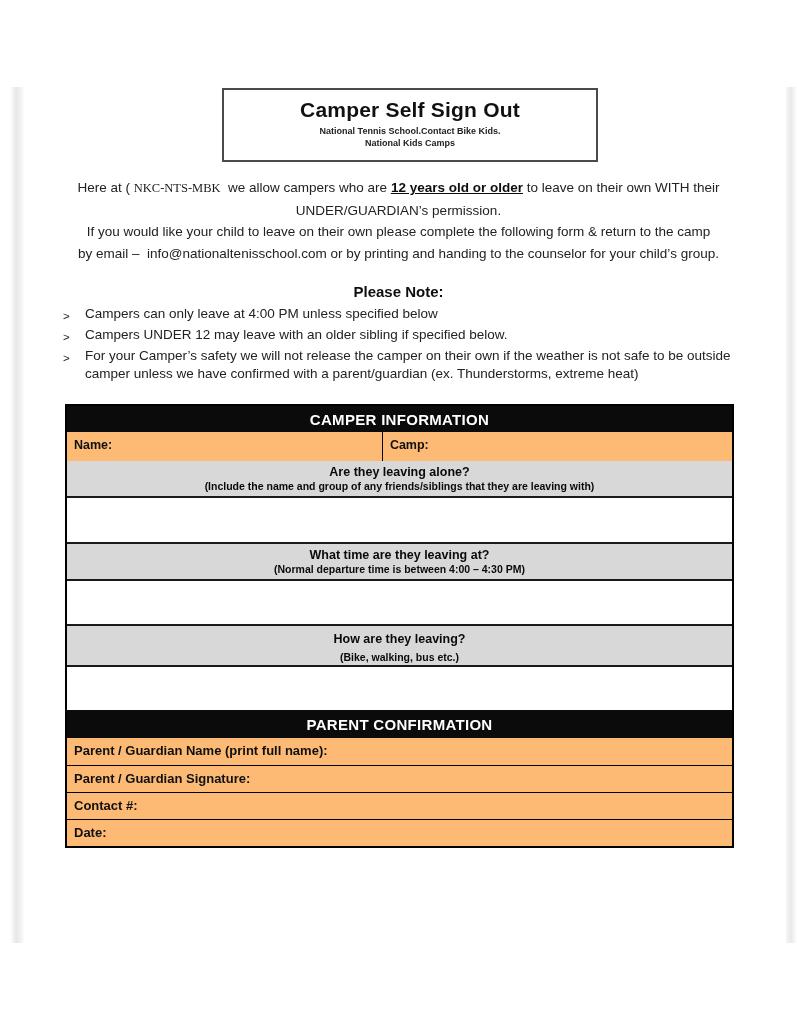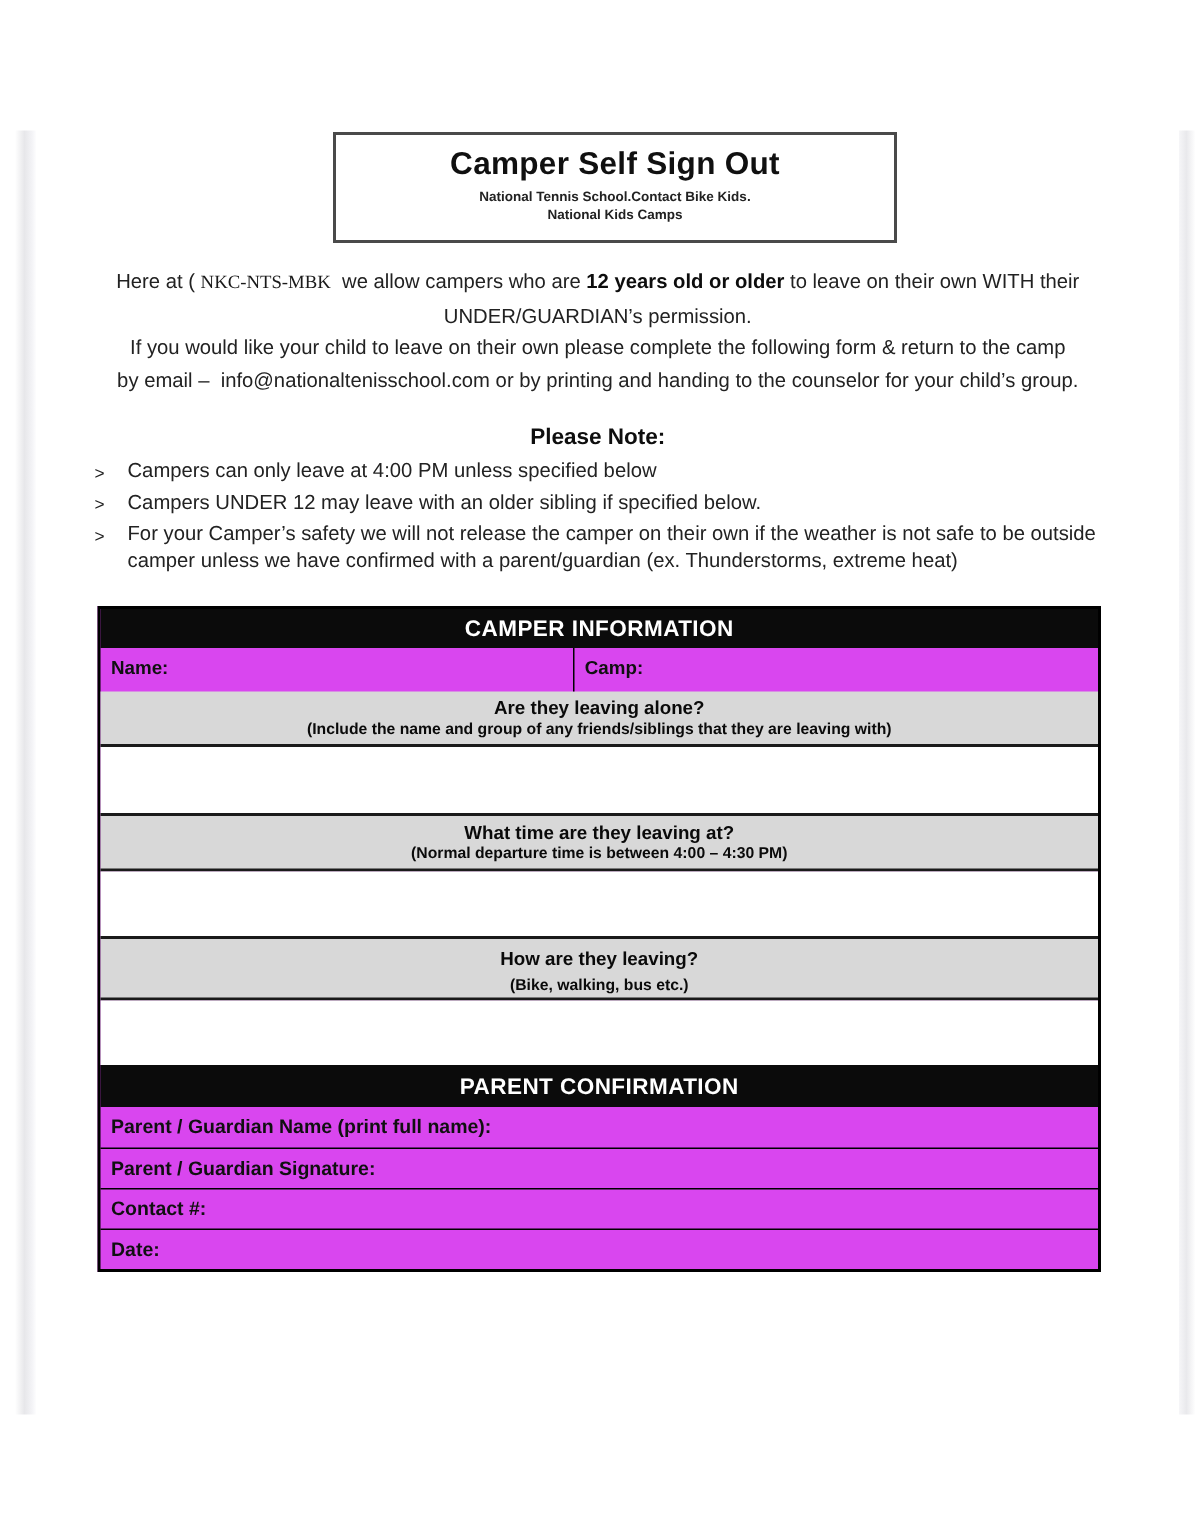--- a/index.html
+++ b/index.html
@@ -24,34 +24,34 @@
   .title { font-size:21px; font-weight:bold; color:#101010; letter-spacing:.2px; line-height:25px; }
   .subtitle { font-size:9px; font-weight:bold; color:#222; line-height:11.5px; }
   .subtitle.first { margin-top:4px; }
   
   .intro {
     position:absolute; left:48px; top:177px; width:701px; text-align:center;
     font-size:13.5px; line-height:21.5px; color:#222;
   }
   .intro-line { white-space:pre-wrap; }
   .org-code { font-family:"Liberation Serif", serif; font-size:12.5px; color:#1a1a1a; }
-  .bold-underline { font-weight:bold; color:#0d0d0d; }
+  .bold-underline { font-weight:bold; text-decoration:underline; color:#0d0d0d; }
   
   .note-heading {
     position:absolute; left:48px; top:283px; width:701px; text-align:center;
     font-weight:bold; font-size:15px; color:#0e0e0e;
   }
   .bullets { position:absolute; left:63px; top:305px; width:676px; }
   .bullet { display:flex; font-size:13.5px; line-height:18.8px; color:#222; }
   .marker { flex:0 0 22px; font-size:11.5px; padding-top:2px; color:#222; }
   .btext { flex:1; }
   
   .form {
     position:absolute; left:65px; top:404px; width:669px;
-    border:2px solid #000; box-sizing:border-box; background:#d946ef;
+    border:2px solid #000; box-sizing:border-box; background:#fdba74;
   }
   .bar {
     background:#0b0b0b; color:#ffffff; font-weight:bold; font-size:15px;
     letter-spacing:.3px; display:flex; align-items:center; justify-content:center;
   }
   .bar.b1 { height:26px; } .bar.b2 { height:27px; } .bar.b3 { height:28px; }
   .namecamp { display:flex; height:29px; }
   .cell { box-sizing:border-box; font-weight:bold; font-size:12.5px; color:#101010; padding:6px 0 0 7px; }
   .cell.name { width:47.5%; border-right:1px solid #000; }
   .cell.camp { flex:1; }

